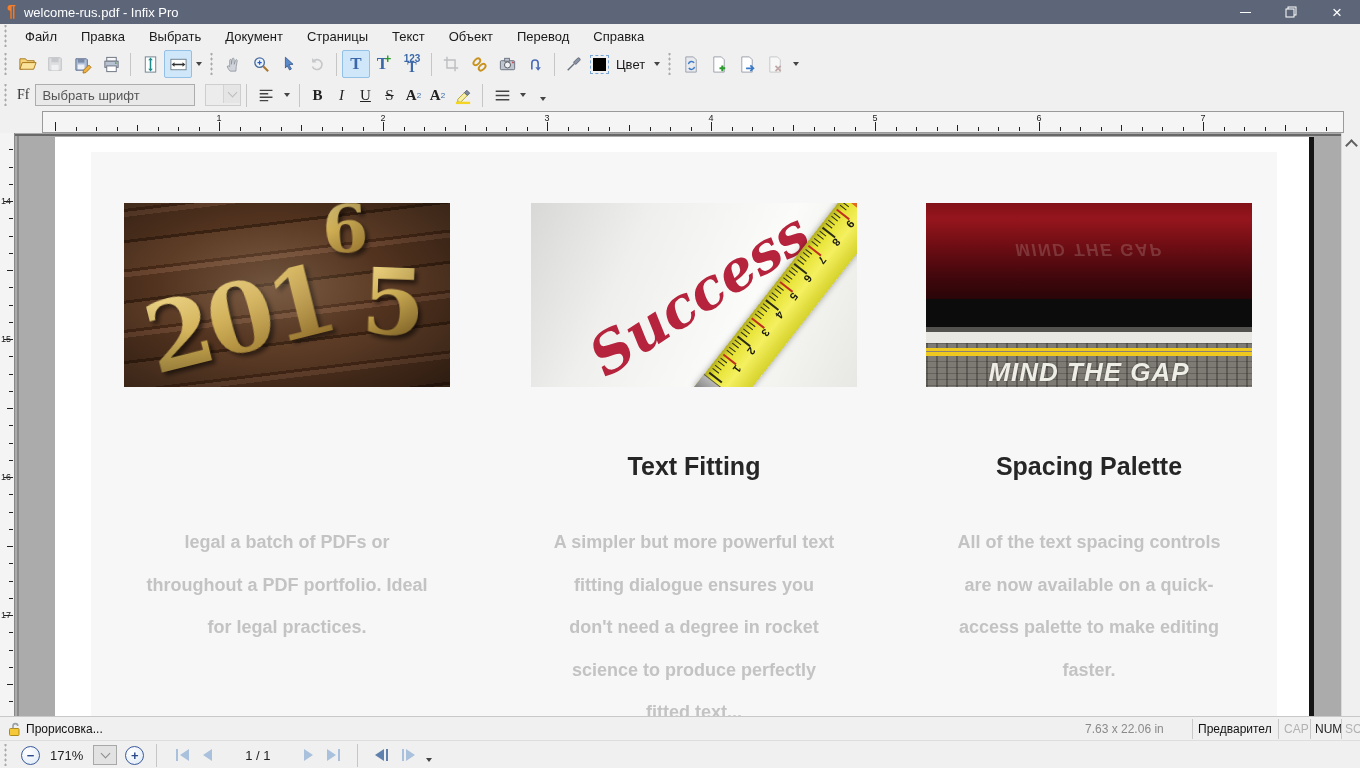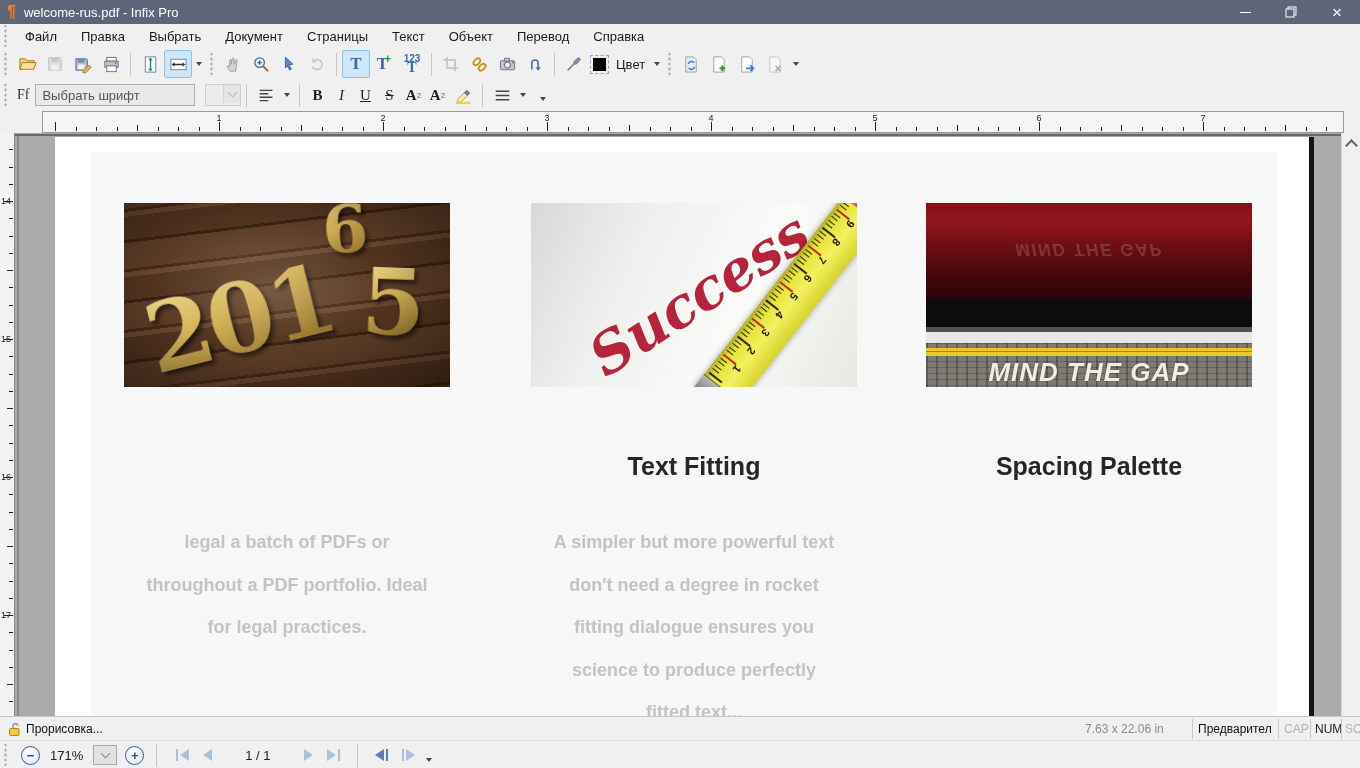--- a/index.html
+++ b/index.html
@@ -561,40 +561,46 @@
             <span class="tapenum" style="top: 111px;">5</span>
             <span class="tapenum" style="top: 88px;">6</span>
             <span class="tapenum" style="top: 65px;">7</span>
             <span class="tapenum" style="top: 42px;">8</span>
             <span class="tapenum" style="top: 19px;">9</span>
           </div>
       </div>
       <div class="heading" style="left:440px">Text Fitting</div>
       <div class="bodytext" style="left:440px">
         <div>A simpler but more powerful text</div>
+        <div>fitting dialogue ensures you</div>
         <div>don't need a degree in rocket</div>
-        <div>fitting dialogue ensures you</div>
         <div>science to produce perfectly</div>
         <div>fitted text...</div>
       </div>
 
       <div class="col-img img-gap" style="left:835px">
         <div class="gap-train">
           <div class="gap-reflection">MIND THE GAP</div>
         </div>
         <div class="gap-black"></div>
         <div class="gap-grayline"></div>
         <div class="gap-white"></div>
         <div class="gap-platform">
           <div class="gap-texture"></div>
           <div class="gap-yellow"></div>
           <div class="gap-text">MIND THE GAP</div>
         </div>
       </div>
       <div class="heading" style="left:835px">Spacing Palette</div>
+      <div class="bodytext" style="left:835px">
+        <div>All of the text spacing controls</div>
+        <div>are now available on a quick-</div>
+        <div>access palette to make editing</div>
+        <div>faster.</div>
+      </div>
 
     </div>
   </div>
 
   <div class="page-shadow"></div>
 
   <div class="vruler">
     <span class="vnum" style="top:63px">14</span>
     <span class="vnum" style="top:201px">15</span>
     <span class="vnum" style="top:339px">16</span>

